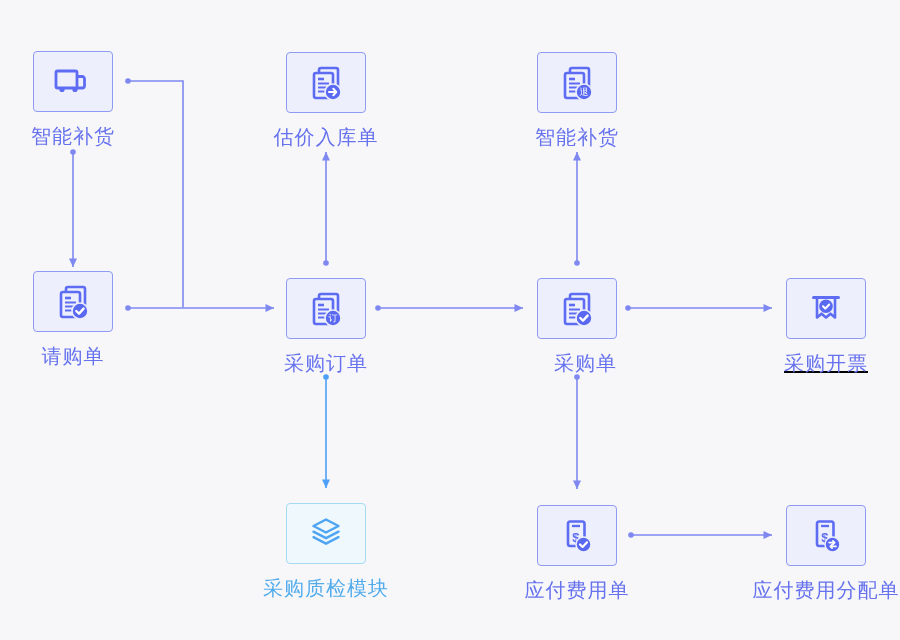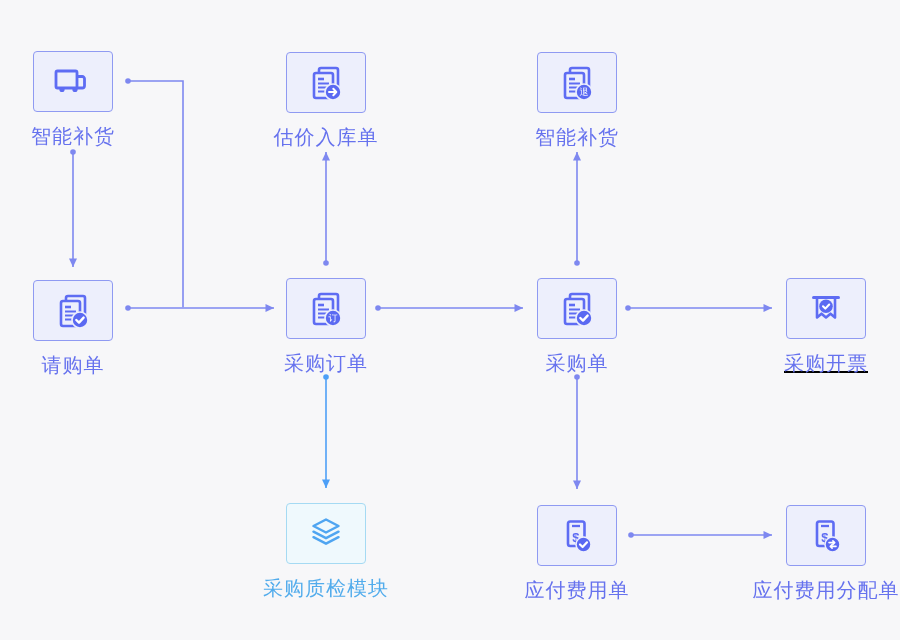--- a/index.html
+++ b/index.html
@@ -87,21 +87,21 @@
         <line x1="16" y1="24.5" x2="27" y2="24.5" stroke="#5e6cf3" stroke-width="2"></line>
         <line x1="16" y1="28.5" x2="27" y2="28.5" stroke="#5e6cf3" stroke-width="2"></line>
         <line x1="16" y1="32.5" x2="24" y2="32.5" stroke="#5e6cf3" stroke-width="2"></line>
         <circle cx="31" cy="33" r="8" fill="#5a69f2" stroke="#edeffc" stroke-width="1.6"></circle>
         <text x="31" y="36.3" font-size="9" fill="#ffffff" text-anchor="middle">退</text>
       </svg>
     </div>
     <div class="label">智能补货</div>
   </div>
 
-  <div class="node" style="left:33px;top:280px;">
+  <div class="node" style="left:33px;top:271px;">
     <div class="box">
       <svg width="48" height="48" viewBox="0 0 48 48">
         <rect x="17" y="9" width="19" height="25" rx="2" fill="#edeffc" stroke="#5e6cf3" stroke-width="2.6"></rect>
         <rect x="12" y="14" width="19" height="25" rx="2" fill="#edeffc" stroke="#5e6cf3" stroke-width="2.6"></rect>
         <line x1="16" y1="20" x2="22" y2="20" stroke="#5e6cf3" stroke-width="2.6"></line>
         <line x1="16" y1="24.5" x2="27" y2="24.5" stroke="#5e6cf3" stroke-width="2"></line>
         <line x1="16" y1="28.5" x2="27" y2="28.5" stroke="#5e6cf3" stroke-width="2"></line>
         <line x1="16" y1="32.5" x2="24" y2="32.5" stroke="#5e6cf3" stroke-width="2"></line>
         <circle cx="31" cy="33" r="8" fill="#5a69f2" stroke="#edeffc" stroke-width="1.6"></circle>
         <path d="M27.3 33 L30 35.6 L34.6 30.6" fill="none" stroke="#ffffff" stroke-width="2.4" stroke-linecap="round" stroke-linejoin="round"></path>
@@ -119,21 +119,21 @@
         <line x1="16" y1="24.5" x2="27" y2="24.5" stroke="#5e6cf3" stroke-width="2"></line>
         <line x1="16" y1="28.5" x2="27" y2="28.5" stroke="#5e6cf3" stroke-width="2"></line>
         <line x1="16" y1="32.5" x2="24" y2="32.5" stroke="#5e6cf3" stroke-width="2"></line>
         <circle cx="31" cy="33" r="8" fill="#5a69f2" stroke="#edeffc" stroke-width="1.6"></circle>
         <text x="31" y="36.3" font-size="9" fill="#ffffff" text-anchor="middle">订</text>
       </svg>
     </div>
     <div class="label">采购订单</div>
   </div>
 
-  <div class="node" style="left:537px;top:278px;">
+  <div class="node" style="left:537px;top:278px;align-items:flex-end;">
     <div class="box">
       <svg width="48" height="48" viewBox="0 0 48 48">
         <rect x="17" y="9" width="19" height="25" rx="2" fill="#edeffc" stroke="#5e6cf3" stroke-width="2.6"></rect>
         <rect x="12" y="14" width="19" height="25" rx="2" fill="#edeffc" stroke="#5e6cf3" stroke-width="2.6"></rect>
         <line x1="16" y1="20" x2="22" y2="20" stroke="#5e6cf3" stroke-width="2.6"></line>
         <line x1="16" y1="24.5" x2="27" y2="24.5" stroke="#5e6cf3" stroke-width="2"></line>
         <line x1="16" y1="28.5" x2="27" y2="28.5" stroke="#5e6cf3" stroke-width="2"></line>
         <line x1="16" y1="32.5" x2="24" y2="32.5" stroke="#5e6cf3" stroke-width="2"></line>
         <circle cx="31" cy="33" r="8" fill="#5a69f2" stroke="#edeffc" stroke-width="1.6"></circle>
         <path d="M27.3 33 L30 35.6 L34.6 30.6" fill="none" stroke="#ffffff" stroke-width="2.4" stroke-linecap="round" stroke-linejoin="round"></path>

